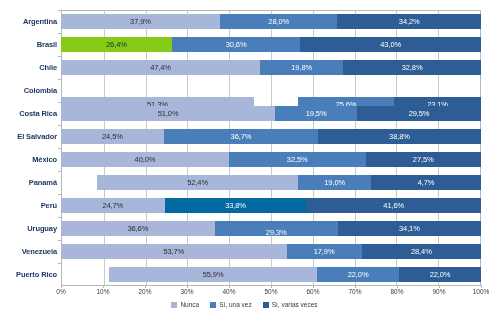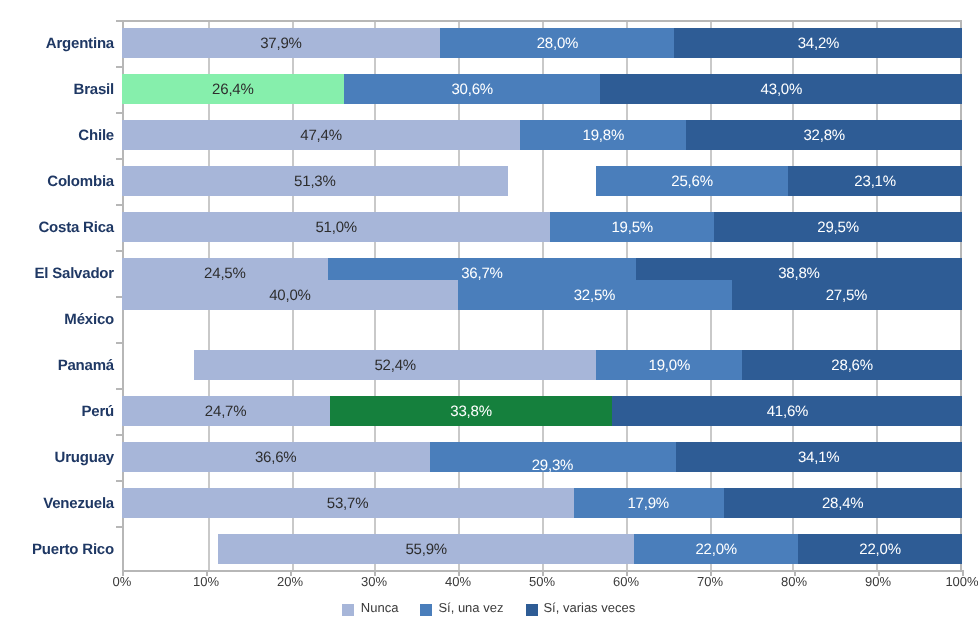--- a/index.html
+++ b/index.html
@@ -188,42 +188,42 @@
           <span class="seg-label">37,9%</span>
         </div>
         <div class="seg seg-1" style="width: 27.972%; background: rgb(74, 126, 187);">
           <span class="seg-label">28,0%</span>
         </div>
         <div class="seg seg-2" style="width: 34.1658%; background: rgb(46, 92, 149);">
           <span class="seg-label">34,2%</span>
         </div>
       </div>
       <div class="row" style="top: 27px; height: 15px;">
-        <div class="seg seg-0" style="width: 26.4%; background: #86efac;">
+        <div class="seg seg-0" style="width: 26.4%; background: #84cc16;">
           <span class="seg-label">26,4%</span>
         </div>
         <div class="seg seg-1" style="width: 30.6%; background: rgb(74, 126, 187);">
           <span class="seg-label">30,6%</span>
         </div>
         <div class="seg seg-2" style="width: 43%; background: rgb(46, 92, 149);">
           <span class="seg-label">43,0%</span>
         </div>
       </div>
       <div class="row" style="top: 50px; height: 15px;">
         <div class="seg seg-0" style="width: 47.4%; background: rgb(167, 182, 217);">
           <span class="seg-label">47,4%</span>
         </div>
         <div class="seg seg-1" style="width: 19.8%; background: rgb(74, 126, 187);">
           <span class="seg-label">19,8%</span>
         </div>
         <div class="seg seg-2" style="width: 32.8%; background: rgb(46, 92, 149);">
           <span class="seg-label">32,8%</span>
         </div>
       </div>
-      <div class="row" style="top: 73px; height: 15px;">
+      <div class="row" style="top: 87px; height: 15px;">
         <div class="seg seg-0" style="width: 51.3%; background: rgb(167, 182, 217);">
           <span class="seg-label">51,3%</span>
         </div>
         <div class="seg seg-1" style="width: 25.6%; background: rgb(74, 126, 187); margin-left: 44px;">
           <span class="seg-label">25,6%</span>
         </div>
         <div class="seg seg-2" style="width: 23.1%; background: rgb(46, 92, 149);">
           <span class="seg-label">23,1%</span>
         </div>
       </div>
@@ -242,47 +242,47 @@
         <div class="seg seg-0" style="width: 24.5%; background: rgb(167, 182, 217);">
           <span class="seg-label">24,5%</span>
         </div>
         <div class="seg seg-1" style="width: 36.7%; background: rgb(74, 126, 187);">
           <span class="seg-label">36,7%</span>
         </div>
         <div class="seg seg-2" style="width: 38.8%; background: rgb(46, 92, 149);">
           <span class="seg-label">38,8%</span>
         </div>
       </div>
-      <div class="row" style="top: 130px; height: 15px;">
+      <div class="row" style="top: 142px; height: 15px;">
         <div class="seg seg-0" style="width: 40%; background: rgb(167, 182, 217);">
           <span class="seg-label">40,0%</span>
         </div>
         <div class="seg seg-1" style="width: 32.5%; background: rgb(74, 126, 187);">
           <span class="seg-label">32,5%</span>
         </div>
         <div class="seg seg-2" style="width: 27.5%; background: rgb(46, 92, 149);">
           <span class="seg-label">27,5%</span>
         </div>
       </div>
       <div class="row" style="top: 165px; height: 15px; margin-left: 36px;">
         <div class="seg seg-0" style="width: 52.4%; background: rgb(167, 182, 217);">
           <span class="seg-label">52,4%</span>
         </div>
         <div class="seg seg-1" style="width: 19%; background: rgb(74, 126, 187);">
           <span class="seg-label">19,0%</span>
         </div>
         <div class="seg seg-2" style="width: 28.6%; background: rgb(46, 92, 149);">
-          <span class="seg-label">28,6%</span>
+          <span class="seg-label">4,7%</span>
         </div>
       </div>
       <div class="row" style="top: 188px; height: 15px;">
         <div class="seg seg-0" style="width: 24.6753%; background: rgb(167, 182, 217);">
           <span class="seg-label">24,7%</span>
         </div>
-        <div class="seg seg-1" style="width: 33.7662%; background: #15803d;">
+        <div class="seg seg-1" style="width: 33.7662%; background: #0369a1;">
           <span class="seg-label">33,8%</span>
         </div>
         <div class="seg seg-2" style="width: 41.5584%; background: rgb(46, 92, 149);">
           <span class="seg-label">41,6%</span>
         </div>
       </div>
       <div class="row" style="top: 211px; height: 15px;">
         <div class="seg seg-0" style="width: 36.6%; background: rgb(167, 182, 217);">
           <span class="seg-label">36,6%</span>
         </div>

